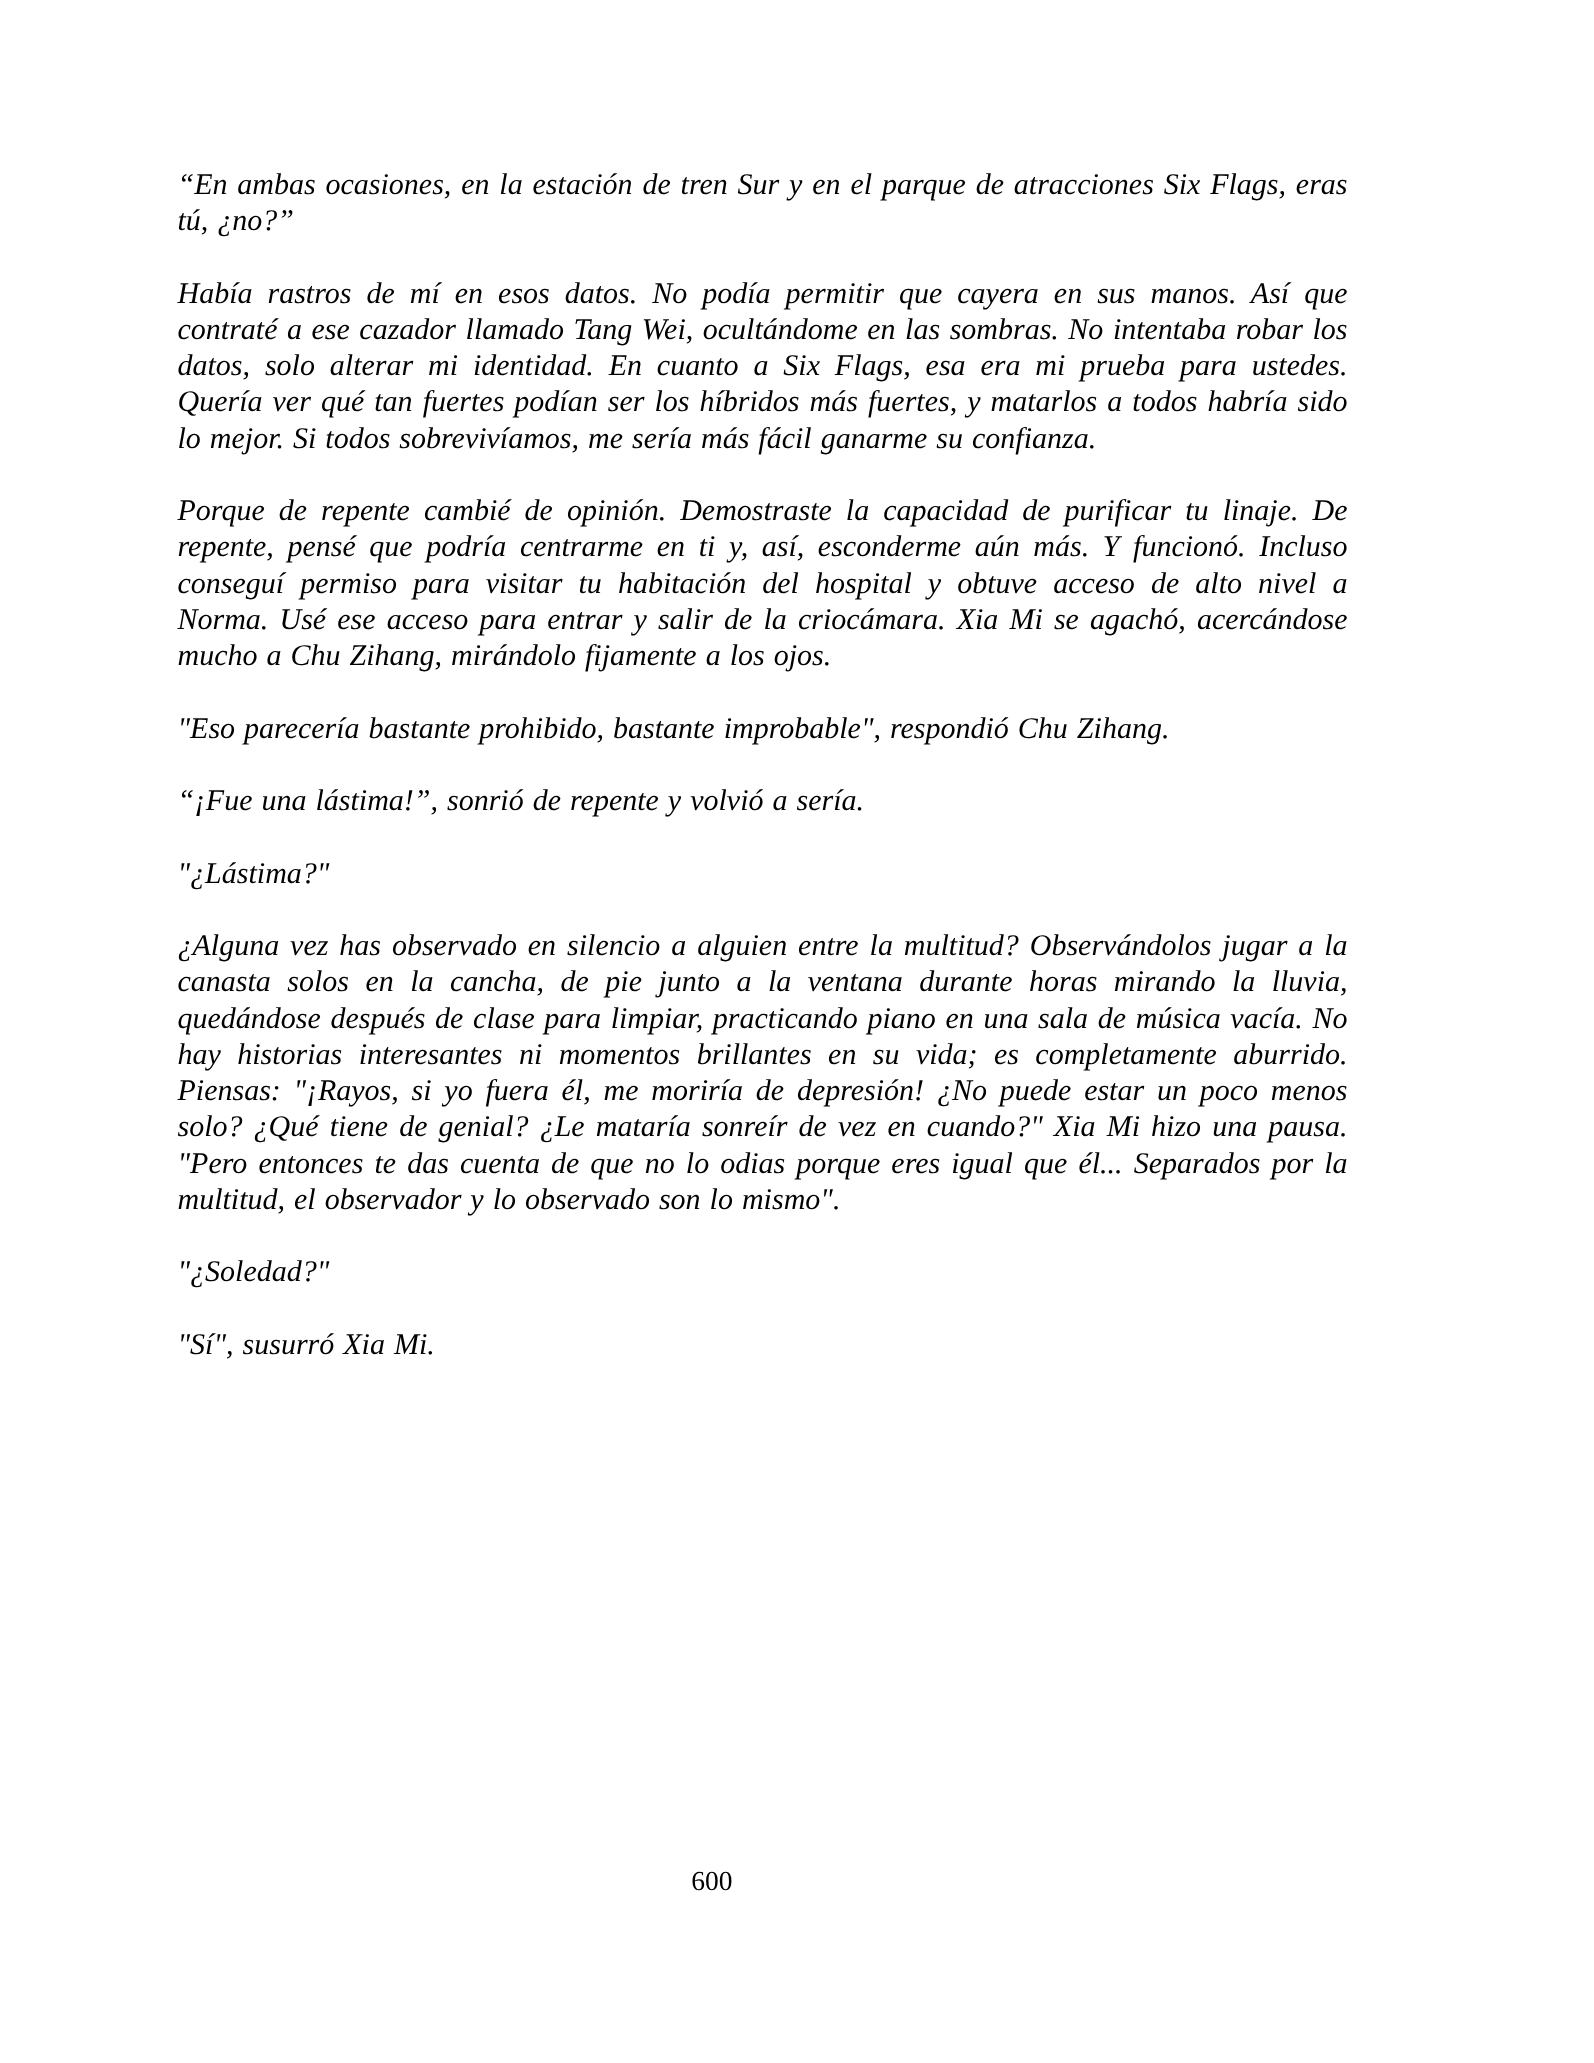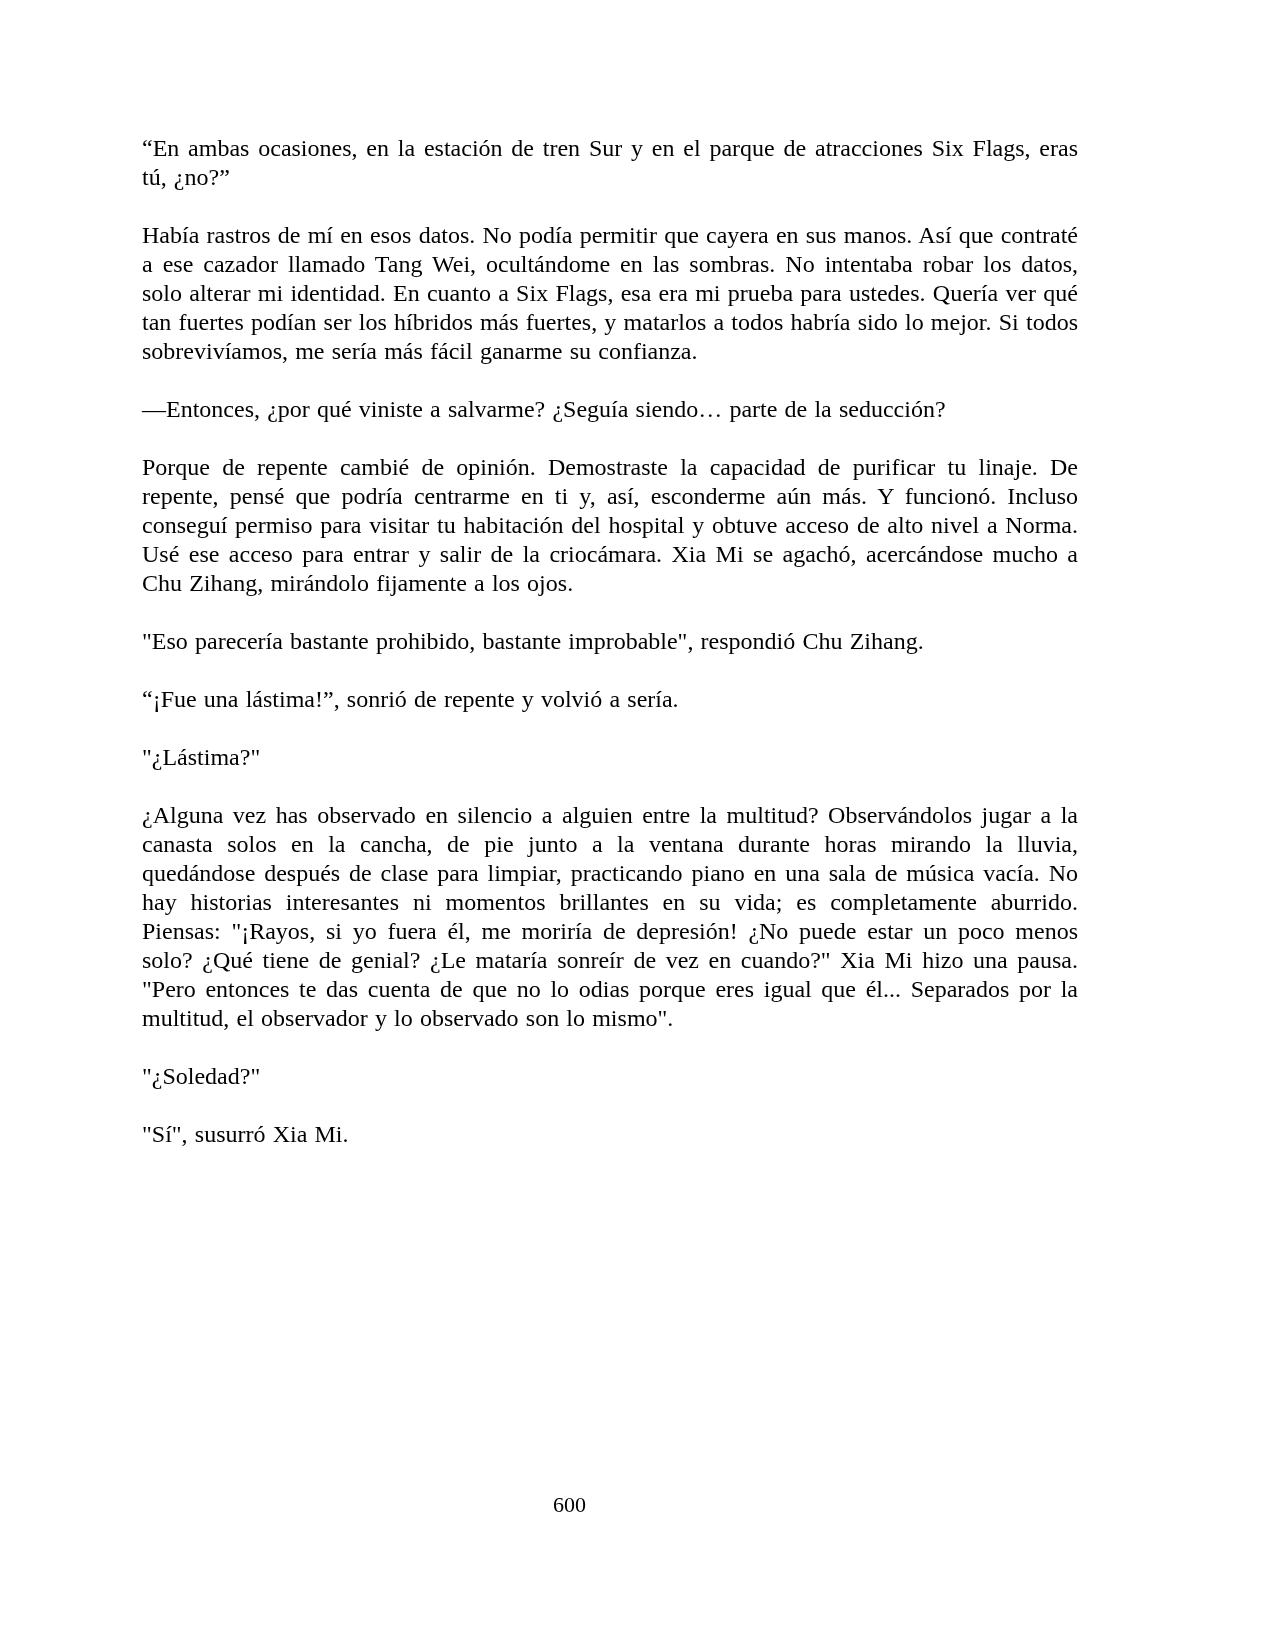--- a/index.html
+++ b/index.html
@@ -21,20 +21,21 @@
     left: 0;
     width: 1275px;
     height: 1650px;
     background: #ffffff;
   }
   .page-body {
     position: absolute;
     top: 134px;
     left: 142px;
     width: 936px;
+    font-style: italic;
   }
   p.para {
     margin: 0 0 29px 0;
     font-size: 24px;
     line-height: 29px;
     text-align: justify;
     text-justify: inter-word;
     word-spacing: 0.05em;
   }
   .page-footer {
@@ -49,21 +50,20 @@
     line-height: 26px;
   }
 </style>
 </head>
 <body>
 
 <div class="page">
   <div class="page-body">
     <p class="para">“En ambas ocasiones, en la estación de tren Sur y en el parque de atracciones Six Flags, eras tú, ¿no?”</p>
     <p class="para">Había rastros de mí en esos datos. No podía permitir que cayera en sus manos. Así que contraté a ese cazador llamado Tang Wei, ocultándome en las sombras. No intentaba robar los datos, solo alterar mi identidad. En cuanto a Six Flags, esa era mi prueba para ustedes. Quería ver qué tan fuertes podían ser los híbridos más fuertes, y matarlos a todos habría sido lo mejor. Si todos sobrevivíamos, me sería más fácil ganarme su confianza.</p>
-    <p class="para">—Entonces, ¿por qué viniste a salvarme? ¿Seguía siendo… parte de la seducción?</p>
     <p class="para">Porque de repente cambié de opinión. Demostraste la capacidad de purificar tu linaje. De repente, pensé que podría centrarme en ti y, así, esconderme aún más. Y funcionó. Incluso conseguí permiso para visitar tu habitación del hospital y obtuve acceso de alto nivel a Norma. Usé ese acceso para entrar y salir de la criocámara. Xia Mi se agachó, acercándose mucho a Chu Zihang, mirándolo fijamente a los ojos.</p>
     <p class="para">"Eso parecería bastante prohibido, bastante improbable", respondió Chu Zihang.</p>
     <p class="para">“¡Fue una lástima!”, sonrió de repente y volvió a sería.</p>
     <p class="para">"¿Lástima?"</p>
     <p class="para">¿Alguna vez has observado en silencio a alguien entre la multitud? Observándolos jugar a la canasta solos en la cancha, de pie junto a la ventana durante horas mirando la lluvia, quedándose después de clase para limpiar, practicando piano en una sala de música vacía. No hay historias interesantes ni momentos brillantes en su vida; es completamente aburrido. Piensas: "¡Rayos, si yo fuera él, me moriría de depresión! ¿No puede estar un poco menos solo? ¿Qué tiene de genial? ¿Le mataría sonreír de vez en cuando?" Xia Mi hizo una pausa. "Pero entonces te das cuenta de que no lo odias porque eres igual que él... Separados por la multitud, el observador y lo observado son lo mismo".</p>
     <p class="para">"¿Soledad?"</p>
     <p class="para">"Sí", susurró Xia Mi.</p>
   </div>
   <div class="page-footer">
     <span class="page-number">600</span>

